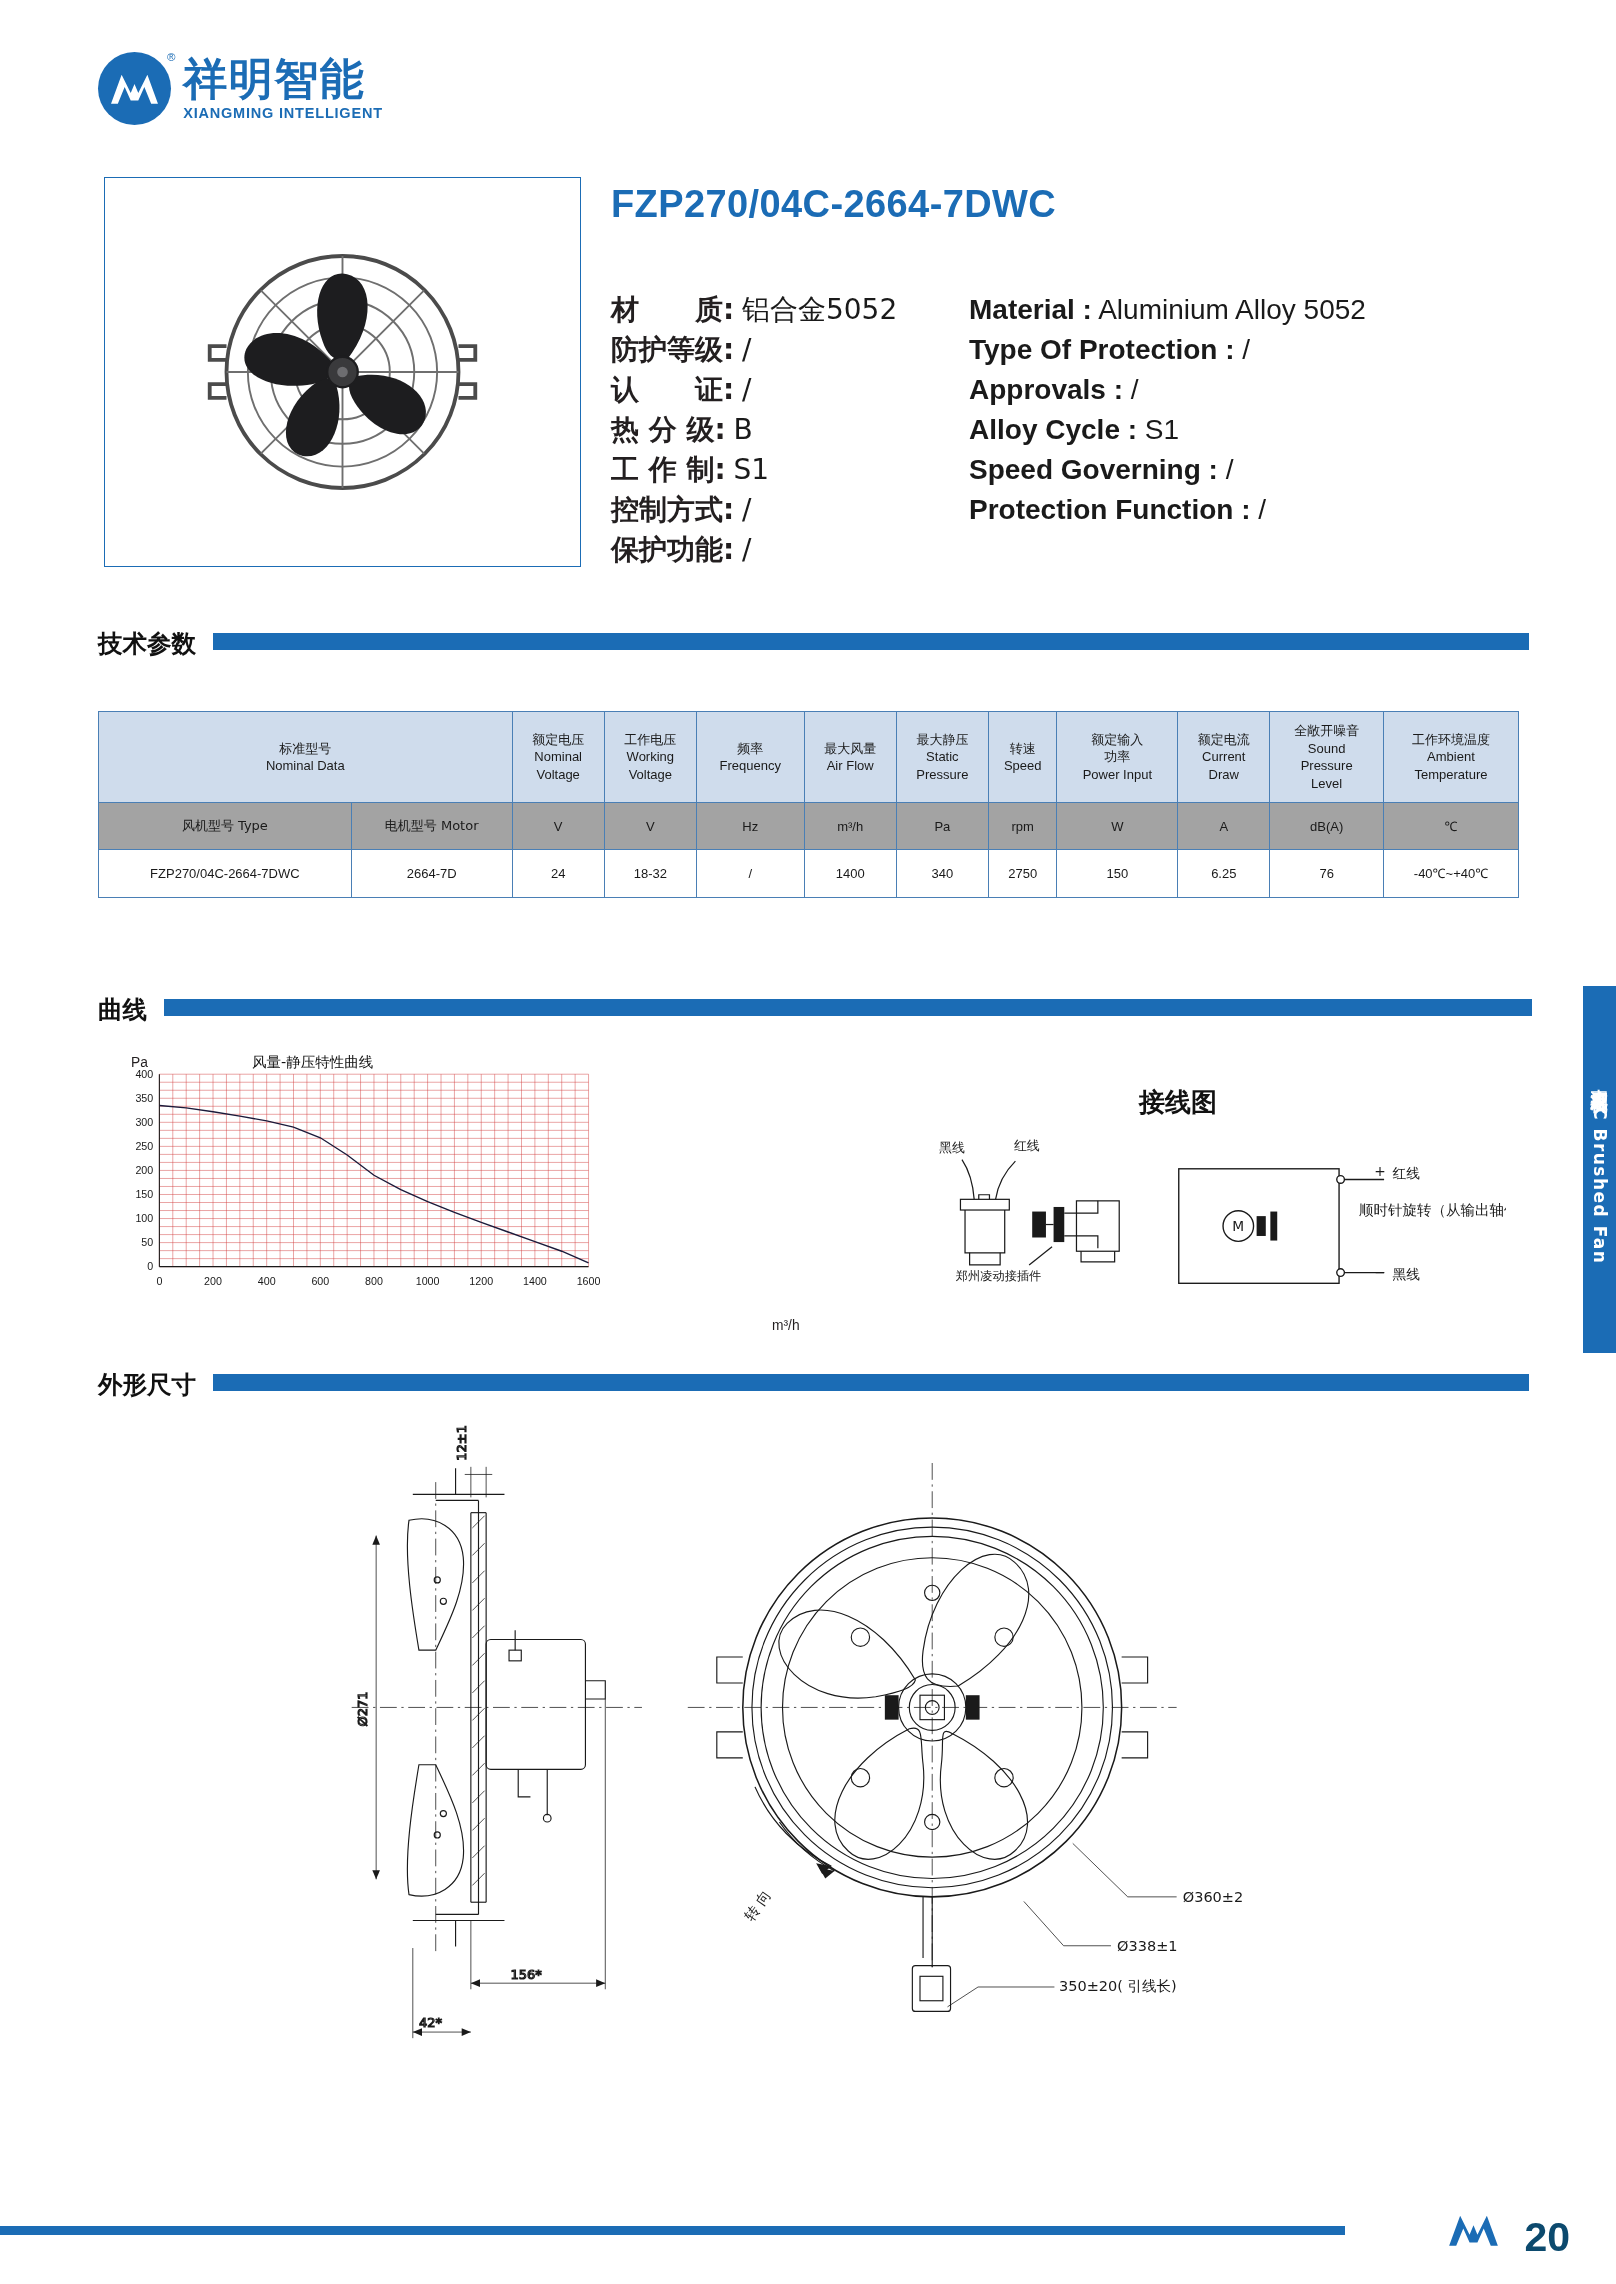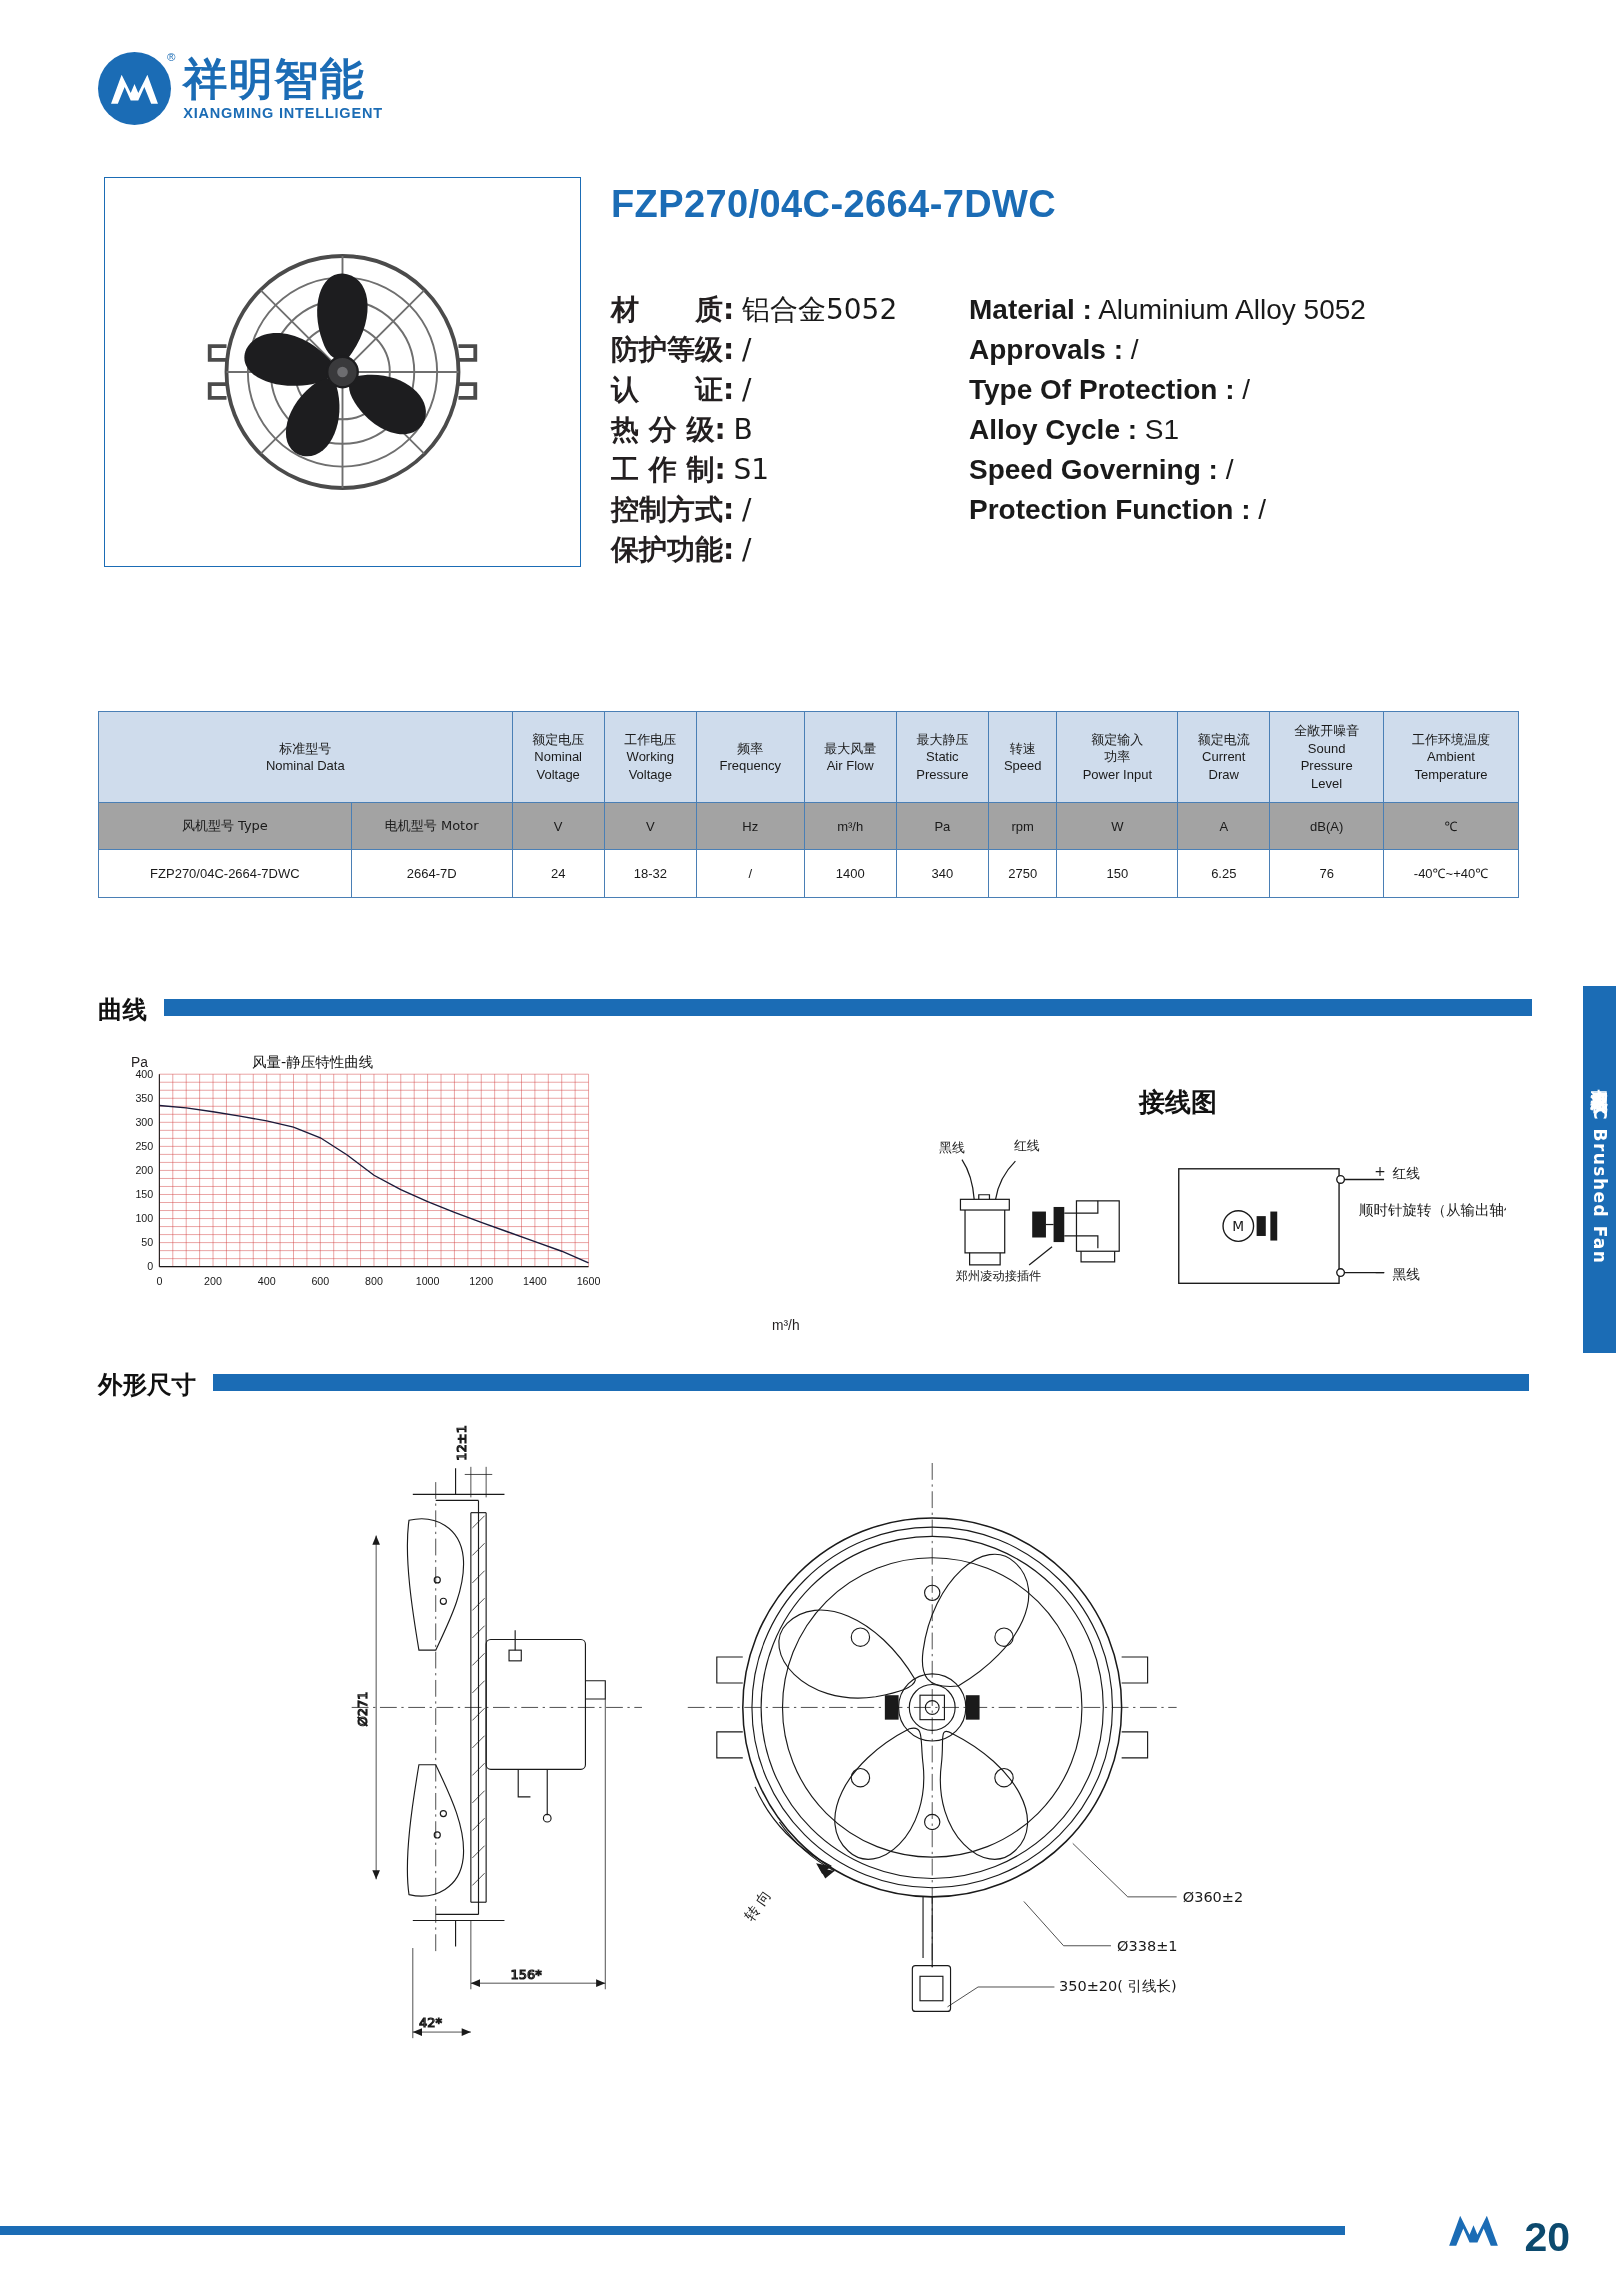--- a/index.html
+++ b/index.html
@@ -201,41 +201,45 @@
       <span class="v cnsmall">/</span>
     </div>
   </div>
 
   <div class="spec-en">
     <div class="spec-row">
       <span class="k">Material :</span>
       <span class="v">Aluminium Alloy 5052</span>
     </div>
     <div class="spec-row">
+      <span class="k">Type Of Protection :</span>
+      <span class="v">/</span>
+    </div>
+    <div class="spec-row">
       <span class="k">Approvals :</span>
       <span class="v">/</span>
     </div>
     <div class="spec-row">
-      <span class="k">Type Of Protection :</span>
-      <span class="v">/</span>
-    </div>
-    <div class="spec-row">
       <span class="k">Alloy Cycle :</span>
       <span class="v">S1</span>
     </div>
     <div class="spec-row">
       <span class="k">Speed Governing :</span>
       <span class="v">/</span>
     </div>
     <div class="spec-row">
       <span class="k">Protection Function :</span>
       <span class="v">/</span>
     </div>
   </div>
 
+  <div class="sec" style="top:627px;">
+    <span class="sec-title">技术参数</span>
+    <span class="sec-bar" style="width:1316px;"></span>
+  </div>
 
   <table class="specs">
     <thead>
       <tr>
         <th colspan="2">
           <div class="cnsmall">标准型号</div>
           <div>Nominal Data</div>
         </th>
         <th>
           <div class="cnsmall">额定电压</div>

